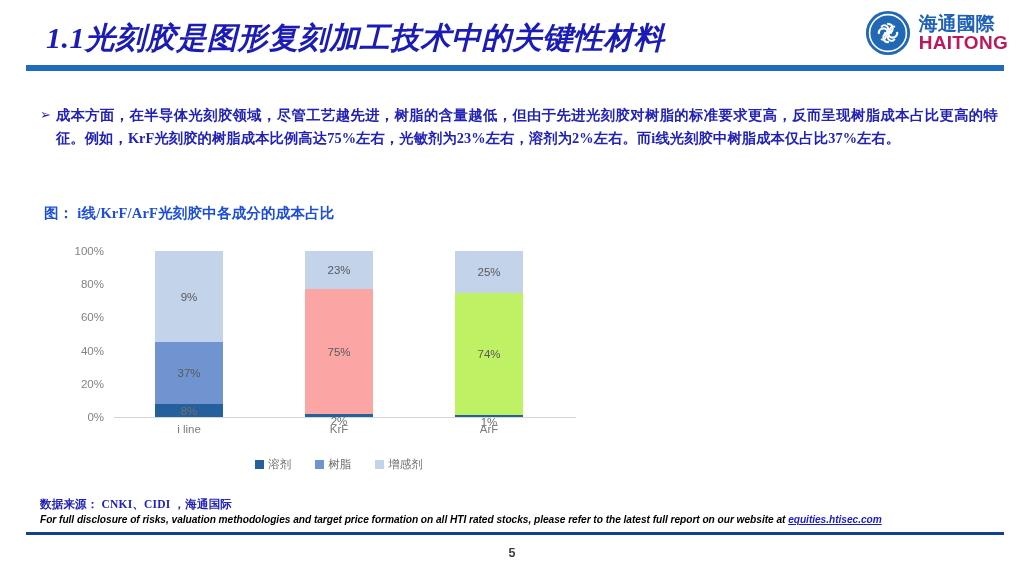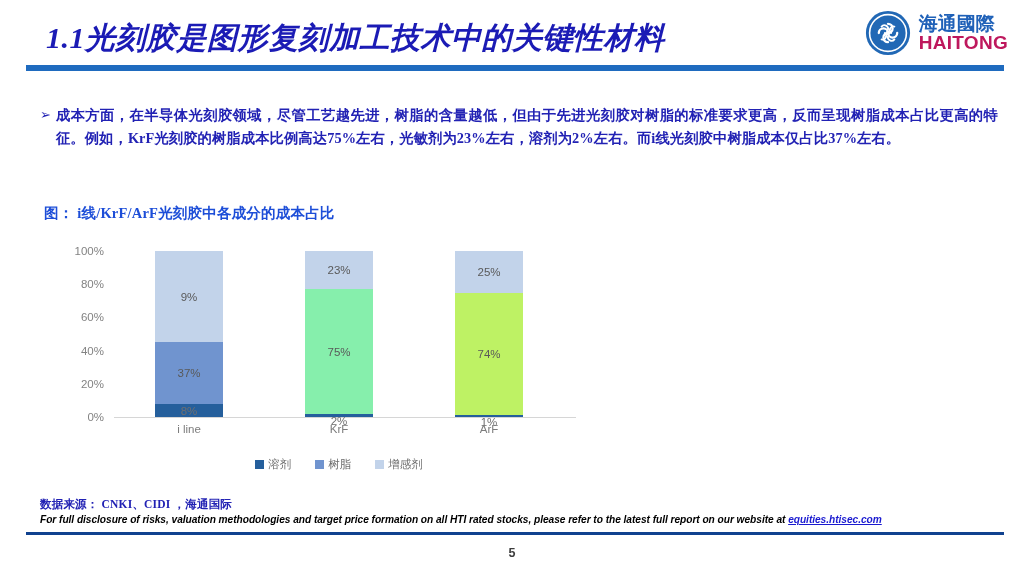--- a/index.html
+++ b/index.html
@@ -351,21 +351,21 @@
             <div class="seg tiny" style="height: 13.28px; background: rgb(37, 95, 156);">
               <span class="seg-label dark-bg">8%</span>
             </div>
           </div>
         </div>
         <div class="bar-group" style="left: 160px;">
           <div class="bar-stack">
             <div class="seg" style="height: 43px; background: rgb(194, 211, 234);">
               <span class="seg-label">23%</span>
             </div>
-            <div class="seg" style="height: 140px; background: #86efac;">
+            <div class="seg" style="height: 140px; background: #fca5a5;">
               <span class="seg-label">75%</span>
             </div>
             <div class="seg tiny" style="height: 3.32px; background: rgb(37, 95, 156);">
               <span class="seg-label dark-bg">2%</span>
             </div>
           </div>
         </div>
         <div class="bar-group" style="left: 310px;">
           <div class="bar-stack">
             <div class="seg" style="height: 41.5px; background: rgb(194, 211, 234);">

